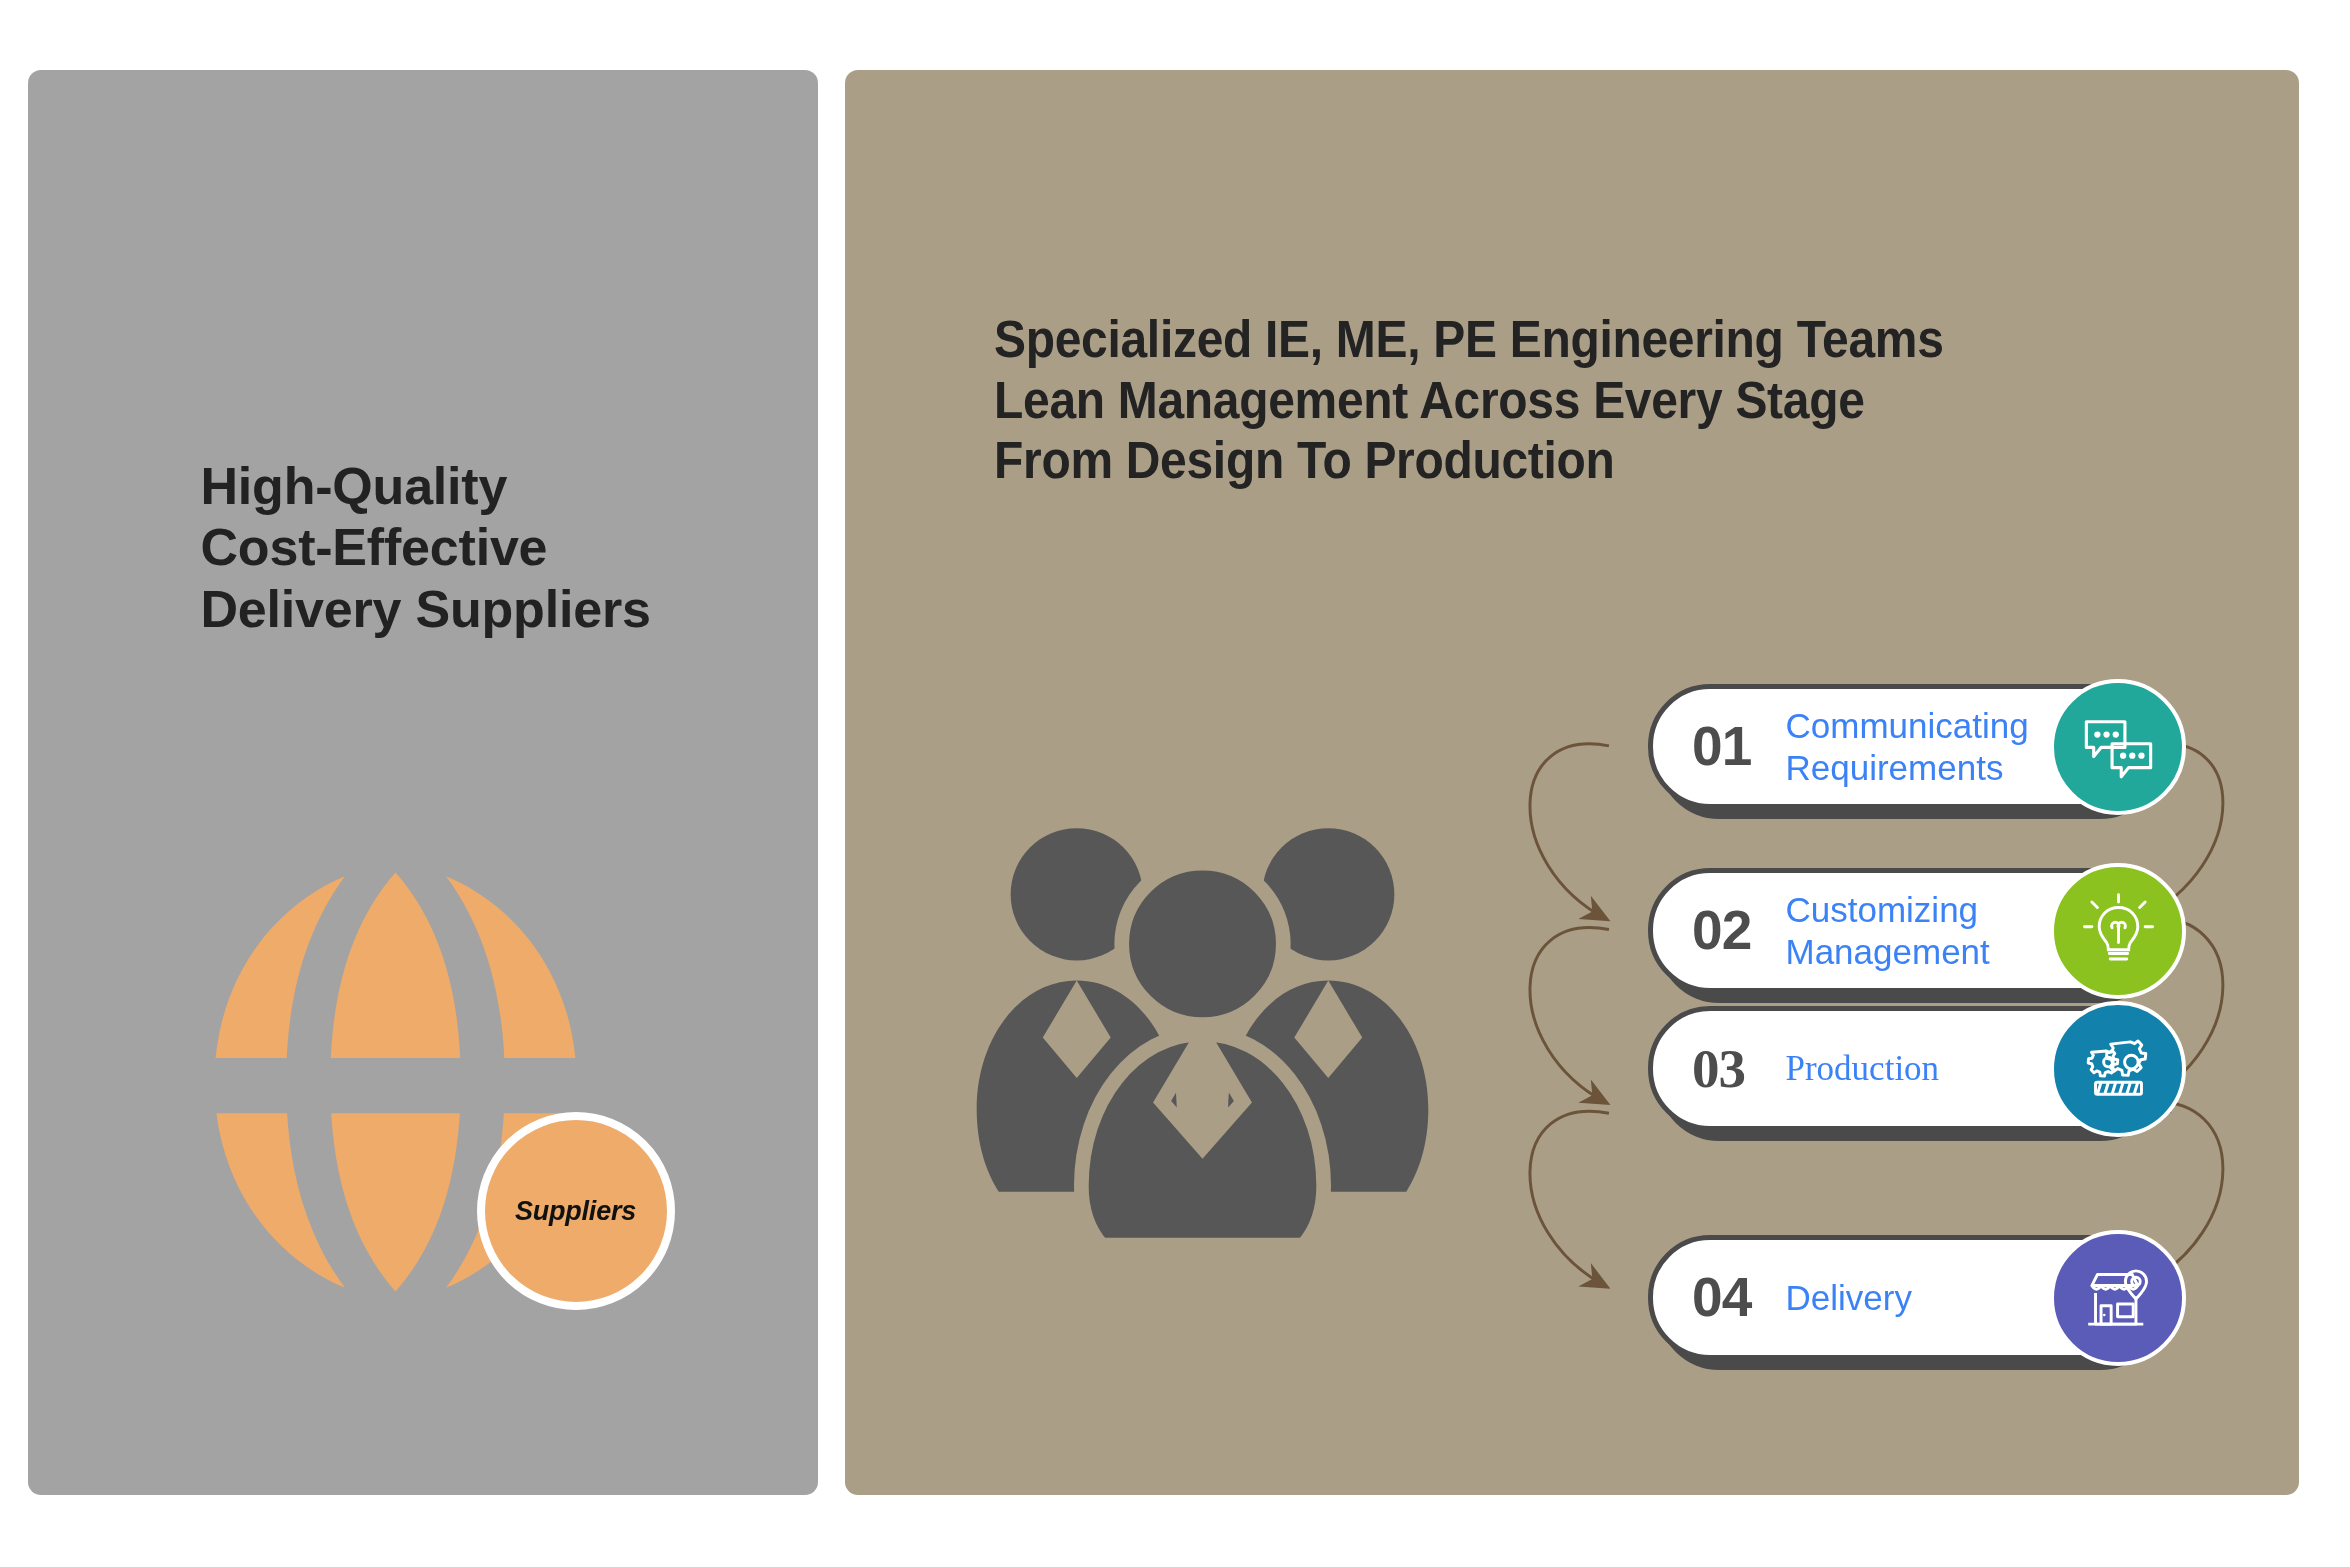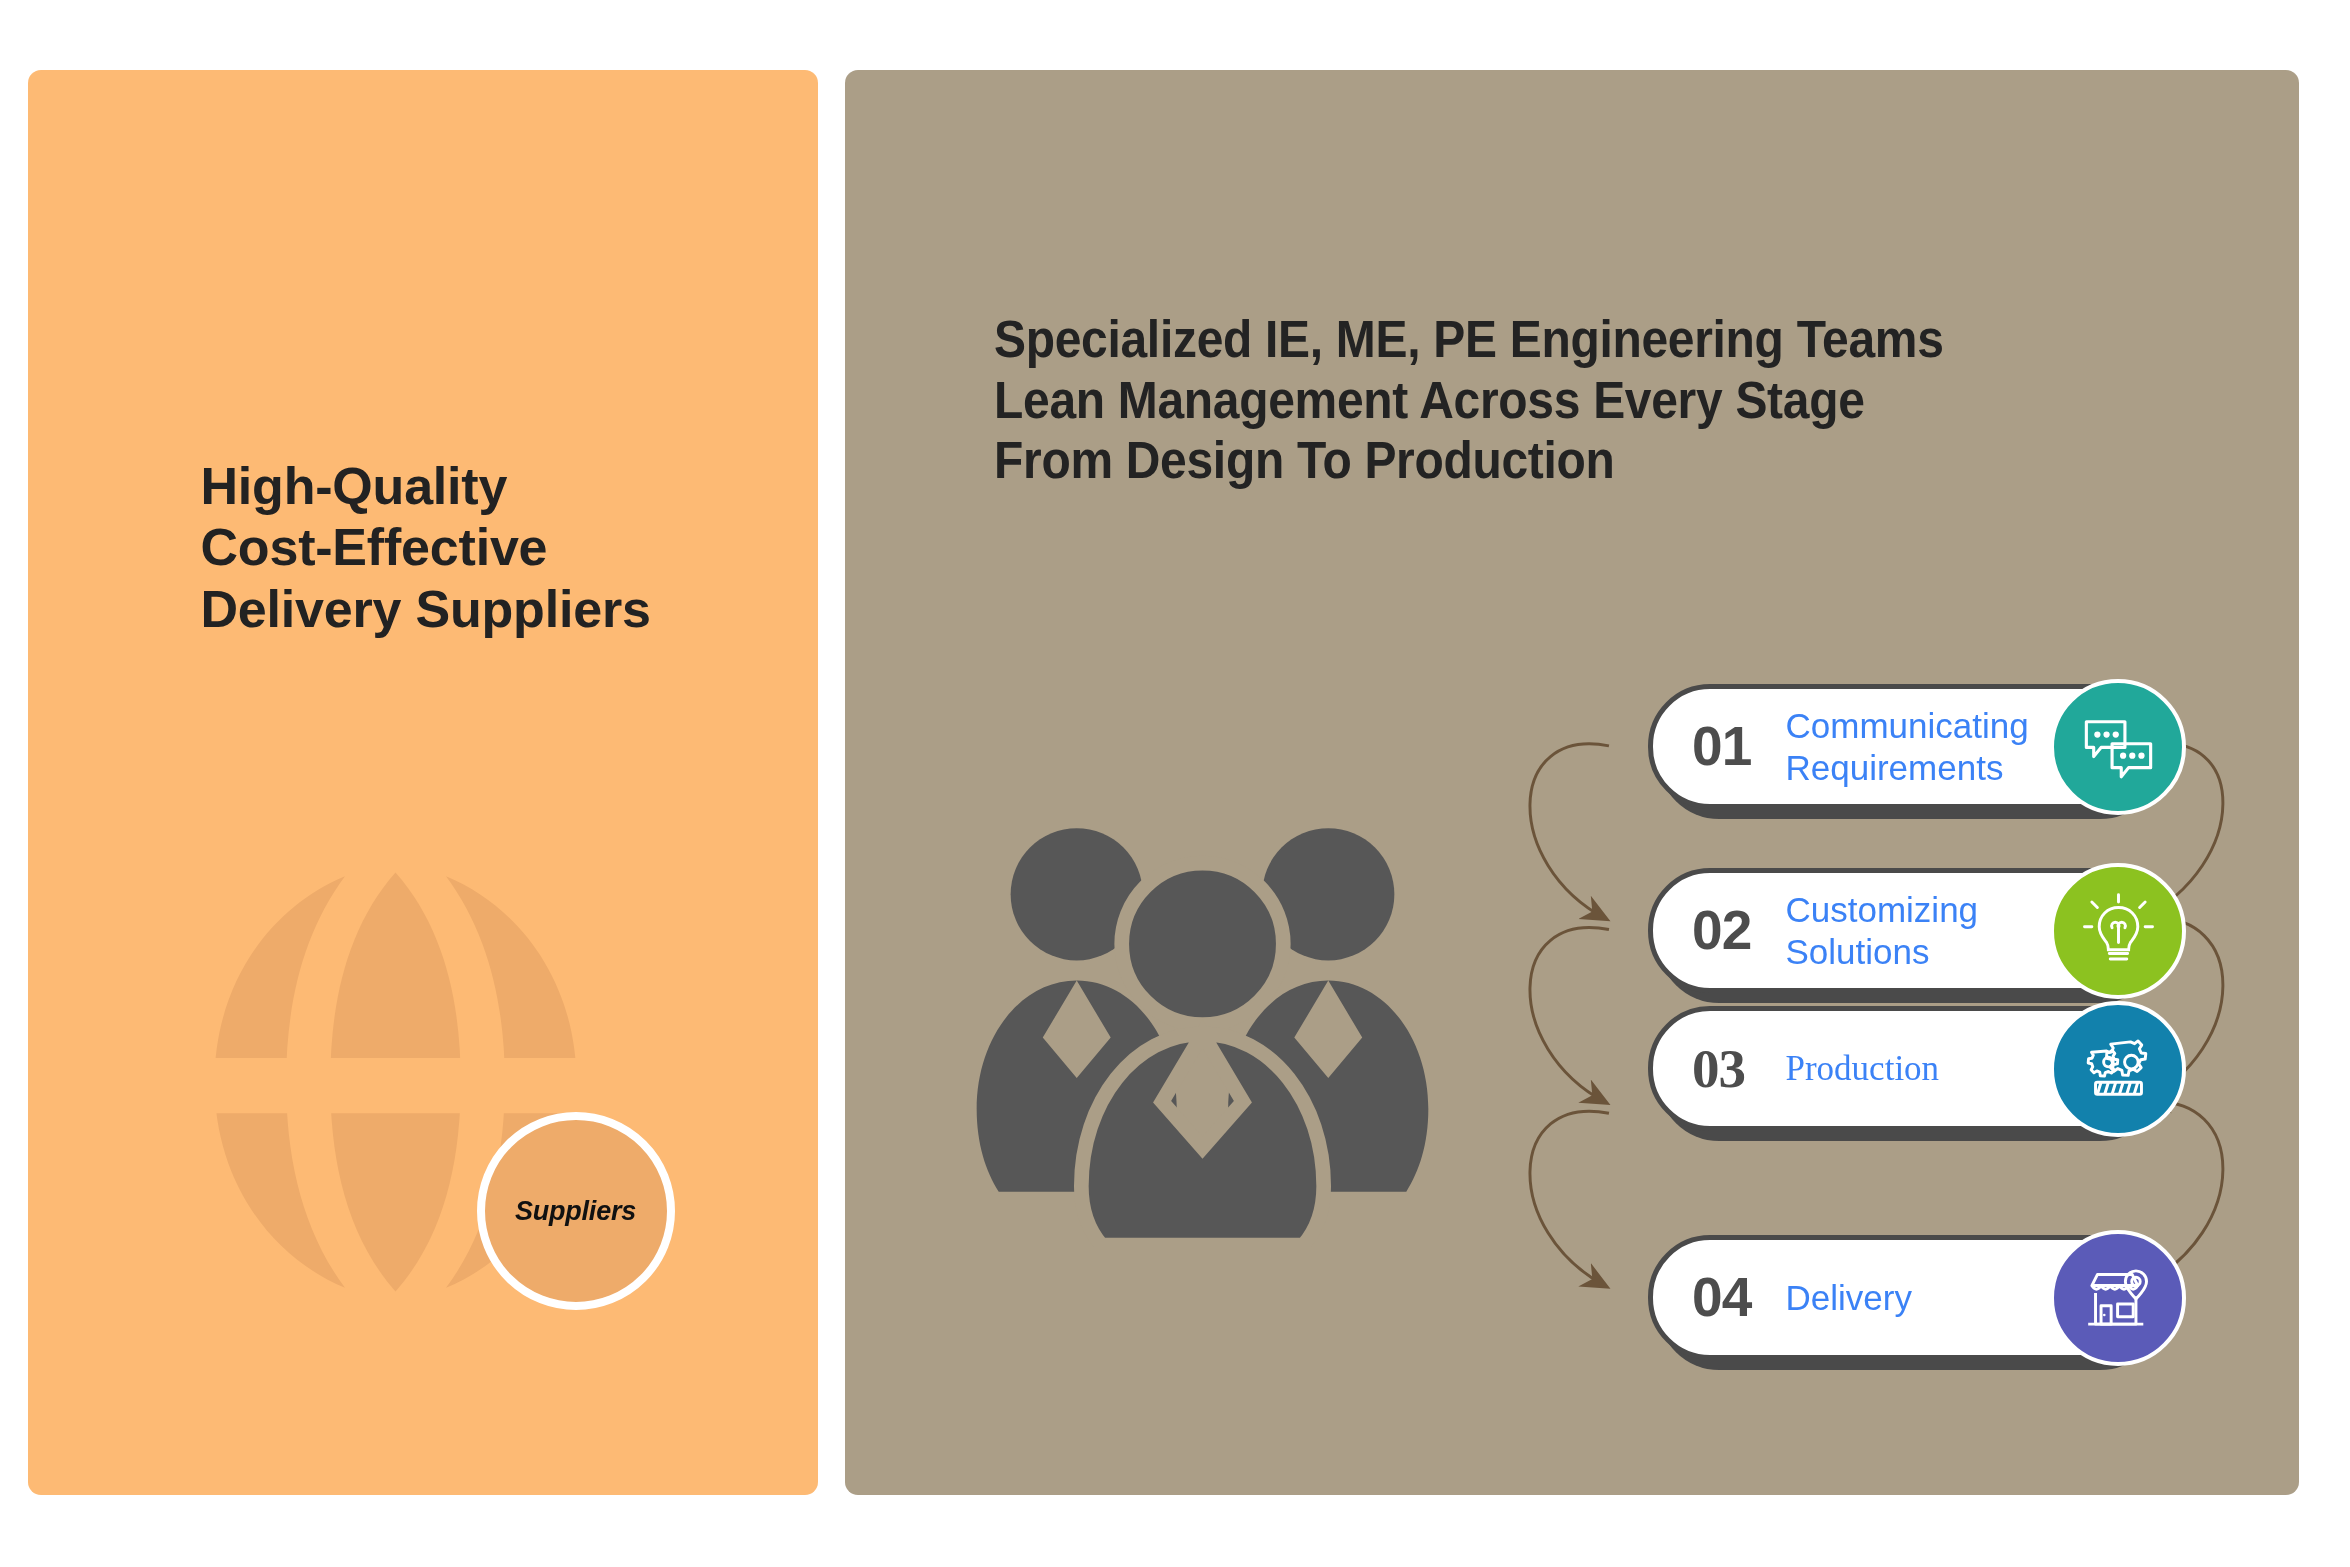--- a/index.html
+++ b/index.html
@@ -9,21 +9,21 @@
     font-family:"Liberation Sans", sans-serif;
     overflow:hidden;
     position:relative;
   }
   .stage{position:absolute;left:0;top:0;width:2351px;height:1568px;}
 
   
   .panel{position:absolute;border-radius:13px;}
   #left-panel{
     left:27.5px;top:70px;width:790px;height:1425px;
-    background:#fdba74;
+    background:#a3a3a3;
   }
   #right-panel{
     left:845px;top:70px;width:1454px;height:1425px;
     background:#ab9e87;
   }
 
   
   #left-heading{
     position:absolute;left:173px;top:386px;width:588px;
     font-size:52px;line-height:1.18;font-weight:bold;
@@ -215,21 +215,21 @@
           </g>
         </svg>
       </div>
     </div>
 
     <div class="step-row" style="top:868px;">
       <div class="step-pill">
         <div class="step-number">02</div>
         <div class="step-label">
           <div>Customizing</div>
-          <div>Solutions</div>
+          <div>Management</div>
         </div>
       </div>
       <div class="step-icon" style="background:#8cc220;">
         <svg width="79" height="79" viewBox="0 0 86 86" xmlns="http://www.w3.org/2000/svg">
           <g fill="none" stroke="#ffffff" stroke-width="3.2" stroke-linecap="round">
             <path d="M43 18 C31 18 22 27 22 39 C22 47 27 52 30 56 C32 59 32 62 32 64 H54 C54 62 54 59 56 56 C59 52 64 47 64 39 C64 27 55 18 43 18 Z"></path>
             <path d="M33 68 H53 M34 74 H52"></path>
             <path d="M43 4 V12 M43 56 V40 M36 40 a4,4 0 1,1 7,0 M50 40 a4,4 0 1,0 -7,0"></path>
             <path d="M14 39 H6 M72 39 H80 M20 18 L14 12 M66 18 L72 12"></path>
           </g>

